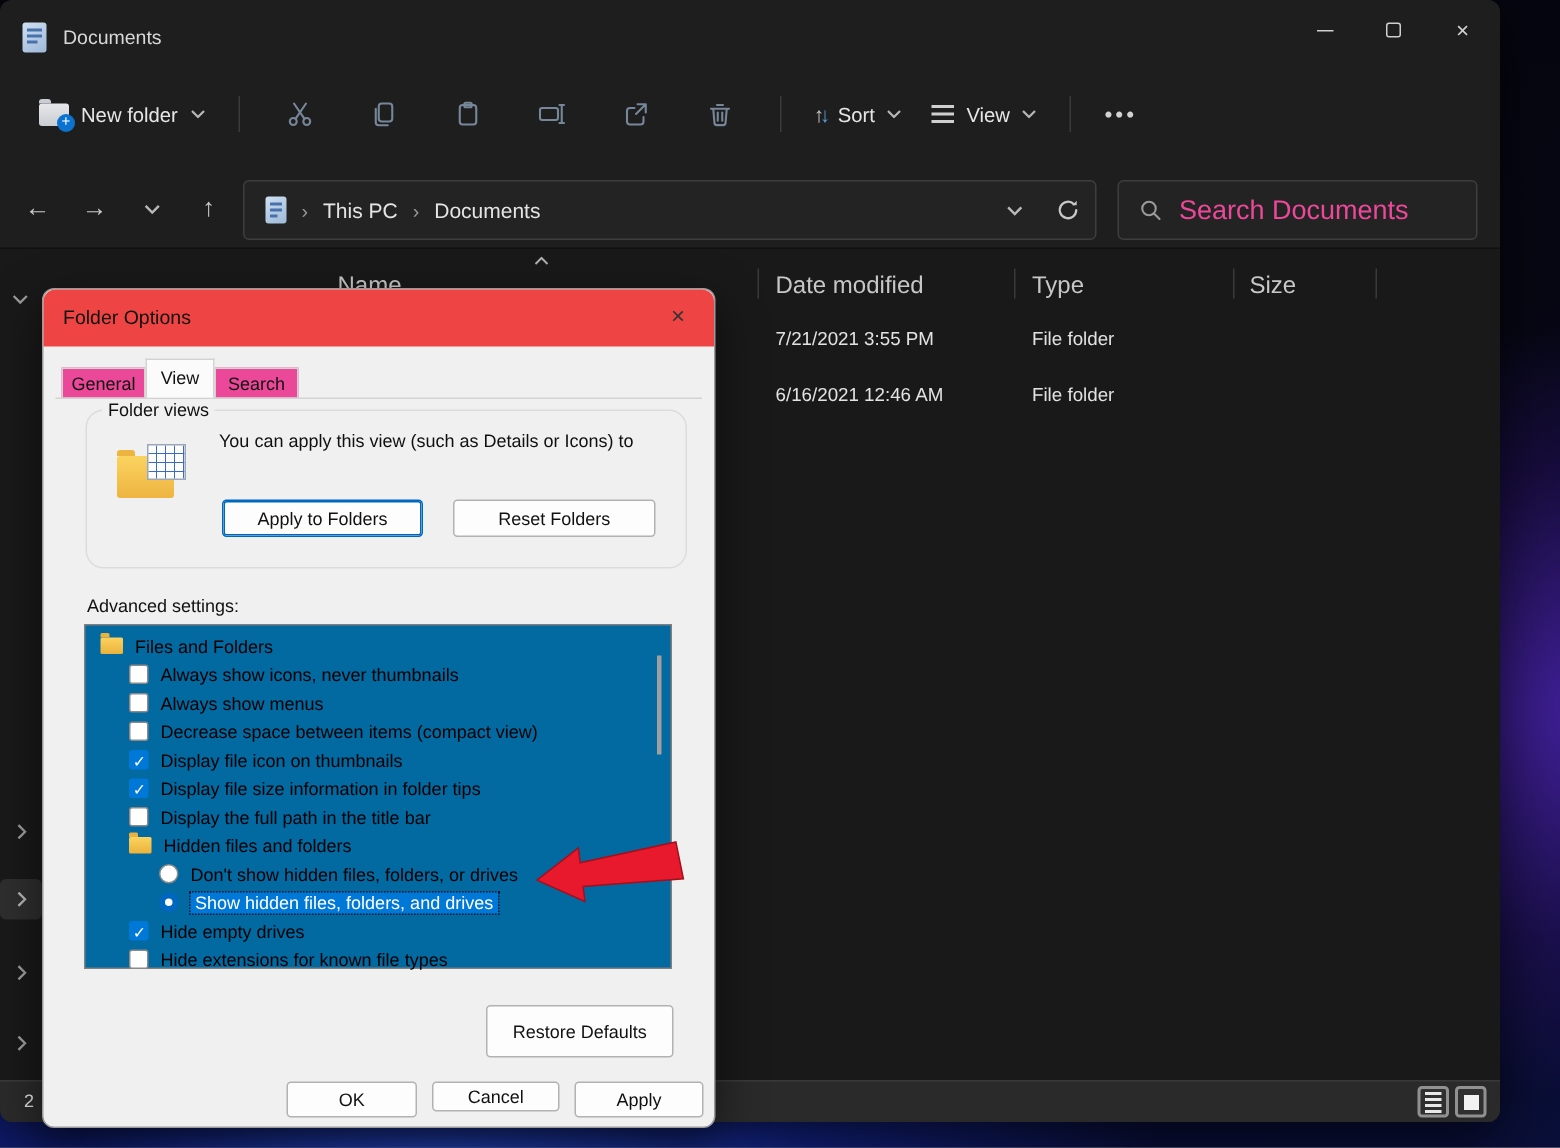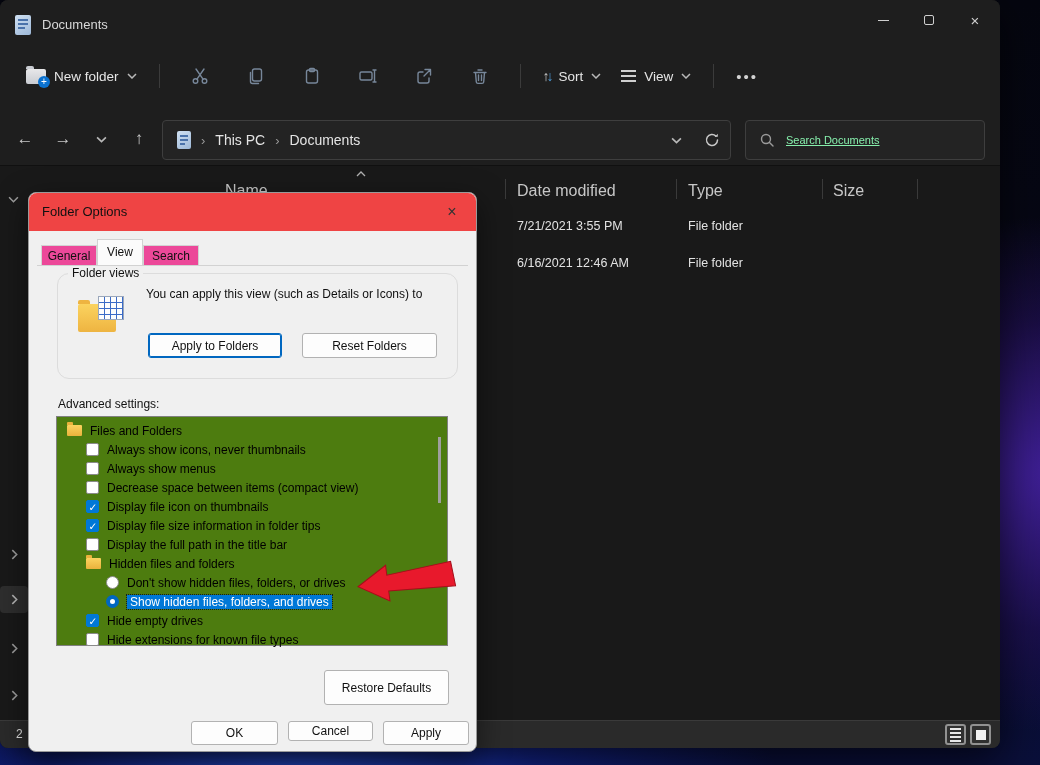--- a/index.html
+++ b/index.html
@@ -48,21 +48,21 @@
   .nav-btns { position:absolute; left:6px; top:120px; display:flex; }
   .nav-btn { width:38px; height:38px; display:flex; align-items:center; justify-content:center; color:#c8c8c8; font-size:17px; }
   .addr-bar { position:absolute; left:162px; top:120px; width:569px; height:40px; background:#232323;
               border:1px solid #3e3e3e; border-radius:4px; display:flex; align-items:center; padding-left:14px; gap:10px; }
   .crumb { color:#e4e4e4; font-size:14px; }
   .crumb-sep { color:#9a9a9a; font-size:13px; }
   .ad-doc { position:relative; left:0; top:0; width:14px; height:18px; }
   .addr-right { position:absolute; right:10px; display:flex; align-items:center; gap:22px; }
   .search-box { position:absolute; left:745px; top:120px; width:240px; height:40px; background:#232323;
                 border:1px solid #3e3e3e; border-radius:4px; display:flex; align-items:center; padding-left:14px; gap:12px; }
-  .search-ph { color:#86efac; font-size:11px;text-decoration:underline; }
+  .search-ph { color:#ec4899; font-size:18px; }
   
   .col-label { position:absolute; font-size:16px; color:#c7c7c7; }
   .col-sep { position:absolute; width:1px; height:20px; background:#3a3a3a; top:179px; }
   .cell { position:absolute; font-size:12.5px; color:#e2e2e2; }
   
   .nv { position:absolute; color:#9c9c9c; }
   .nv-hover { position:absolute; left:0px; top:586px; width:28px; height:27px; background:#2e2e2e; border-radius:4px; }
   
   .statusbar { position:absolute; left:0; right:0; bottom:0; height:28px; background:#2a2a2a; border-top:1px solid #3a3a3a; }
   .status-count { position:absolute; left:16px; top:6px; font-size:12px; color:#e0e0e0; }
@@ -89,21 +89,21 @@
   .fv-folder::before { content:""; position:absolute; top:-4px; left:0; width:12px; height:4px; background:#eeb441; border-radius:2px 2px 0 0; }
   .fv-grid { position:absolute; right:2px; top:0; width:26px; height:24px; background:#fdfdfd; border:1px solid #9aa7bb;
              background-image:linear-gradient(#3b6bc7 1px, transparent 1px), linear-gradient(90deg, #3b6bc7 1px, transparent 1px);
              background-size:6px 6px; background-position:-1px -1px; }
   .fv-text { position:absolute; left:88px; top:12px; line-height:17px; color:#101010; }
   .btn { position:absolute; background:#fdfdfd; border:1px solid #b2b2b2; border-radius:3px; font-size:12px; color:#111;
          display:flex; align-items:center; justify-content:center; }
   .btn-apply-folders { left:90px; top:59px; width:134px; height:25px; border-color:#0067c0; box-shadow:inset 0 0 0 1px #0067c0; }
   .btn-reset-folders { left:244px; top:59px; width:135px; height:25px; }
   .adv-label { position:absolute; left:29px; top:204px; }
-  .listbox { position:absolute; left:27px; top:223px; width:392px; height:230px; background:#4d7c0f; border:1px solid #808080; padding-top:4px; }
+  .listbox { position:absolute; left:27px; top:223px; width:392px; height:230px; background:#0369a1; border:1px solid #808080; padding-top:4px; }
   .lrow { height:19px; display:flex; align-items:center; color:#000; }
   .ind0 { padding-left:10px; } .ind1 { padding-left:29px; } .ind2 { padding-left:49px; }
   .cb { width:13px; height:13px; border:1px solid #8a8a8a; border-radius:2px; background:#fff; margin-right:8px; flex-shrink:0; position:relative; }
   .cb.checked { background:#0078d7; border-color:#0078d7; }
   .cb.checked::after { content:"\2713"; position:absolute; left:1.5px; top:-0.5px; color:#fff; font-size:10.5px; }
   .rad { width:13px; height:13px; border:1px solid #8a8a8a; border-radius:50%; background:#fff; margin-right:8px; flex-shrink:0; }
   .rad.checked { border:4px solid #0067c0; }
   .tfold { width:15px; height:11px; background:linear-gradient(#fbd35f,#eab23c); border-radius:1px; margin-right:8px; flex-shrink:0; position:relative; }
   .tfold::before { content:""; position:absolute; top:-3px; left:0; width:6px; height:3px; background:#eab23c; border-radius:1px 1px 0 0; }
   .lbl { white-space:nowrap; }

